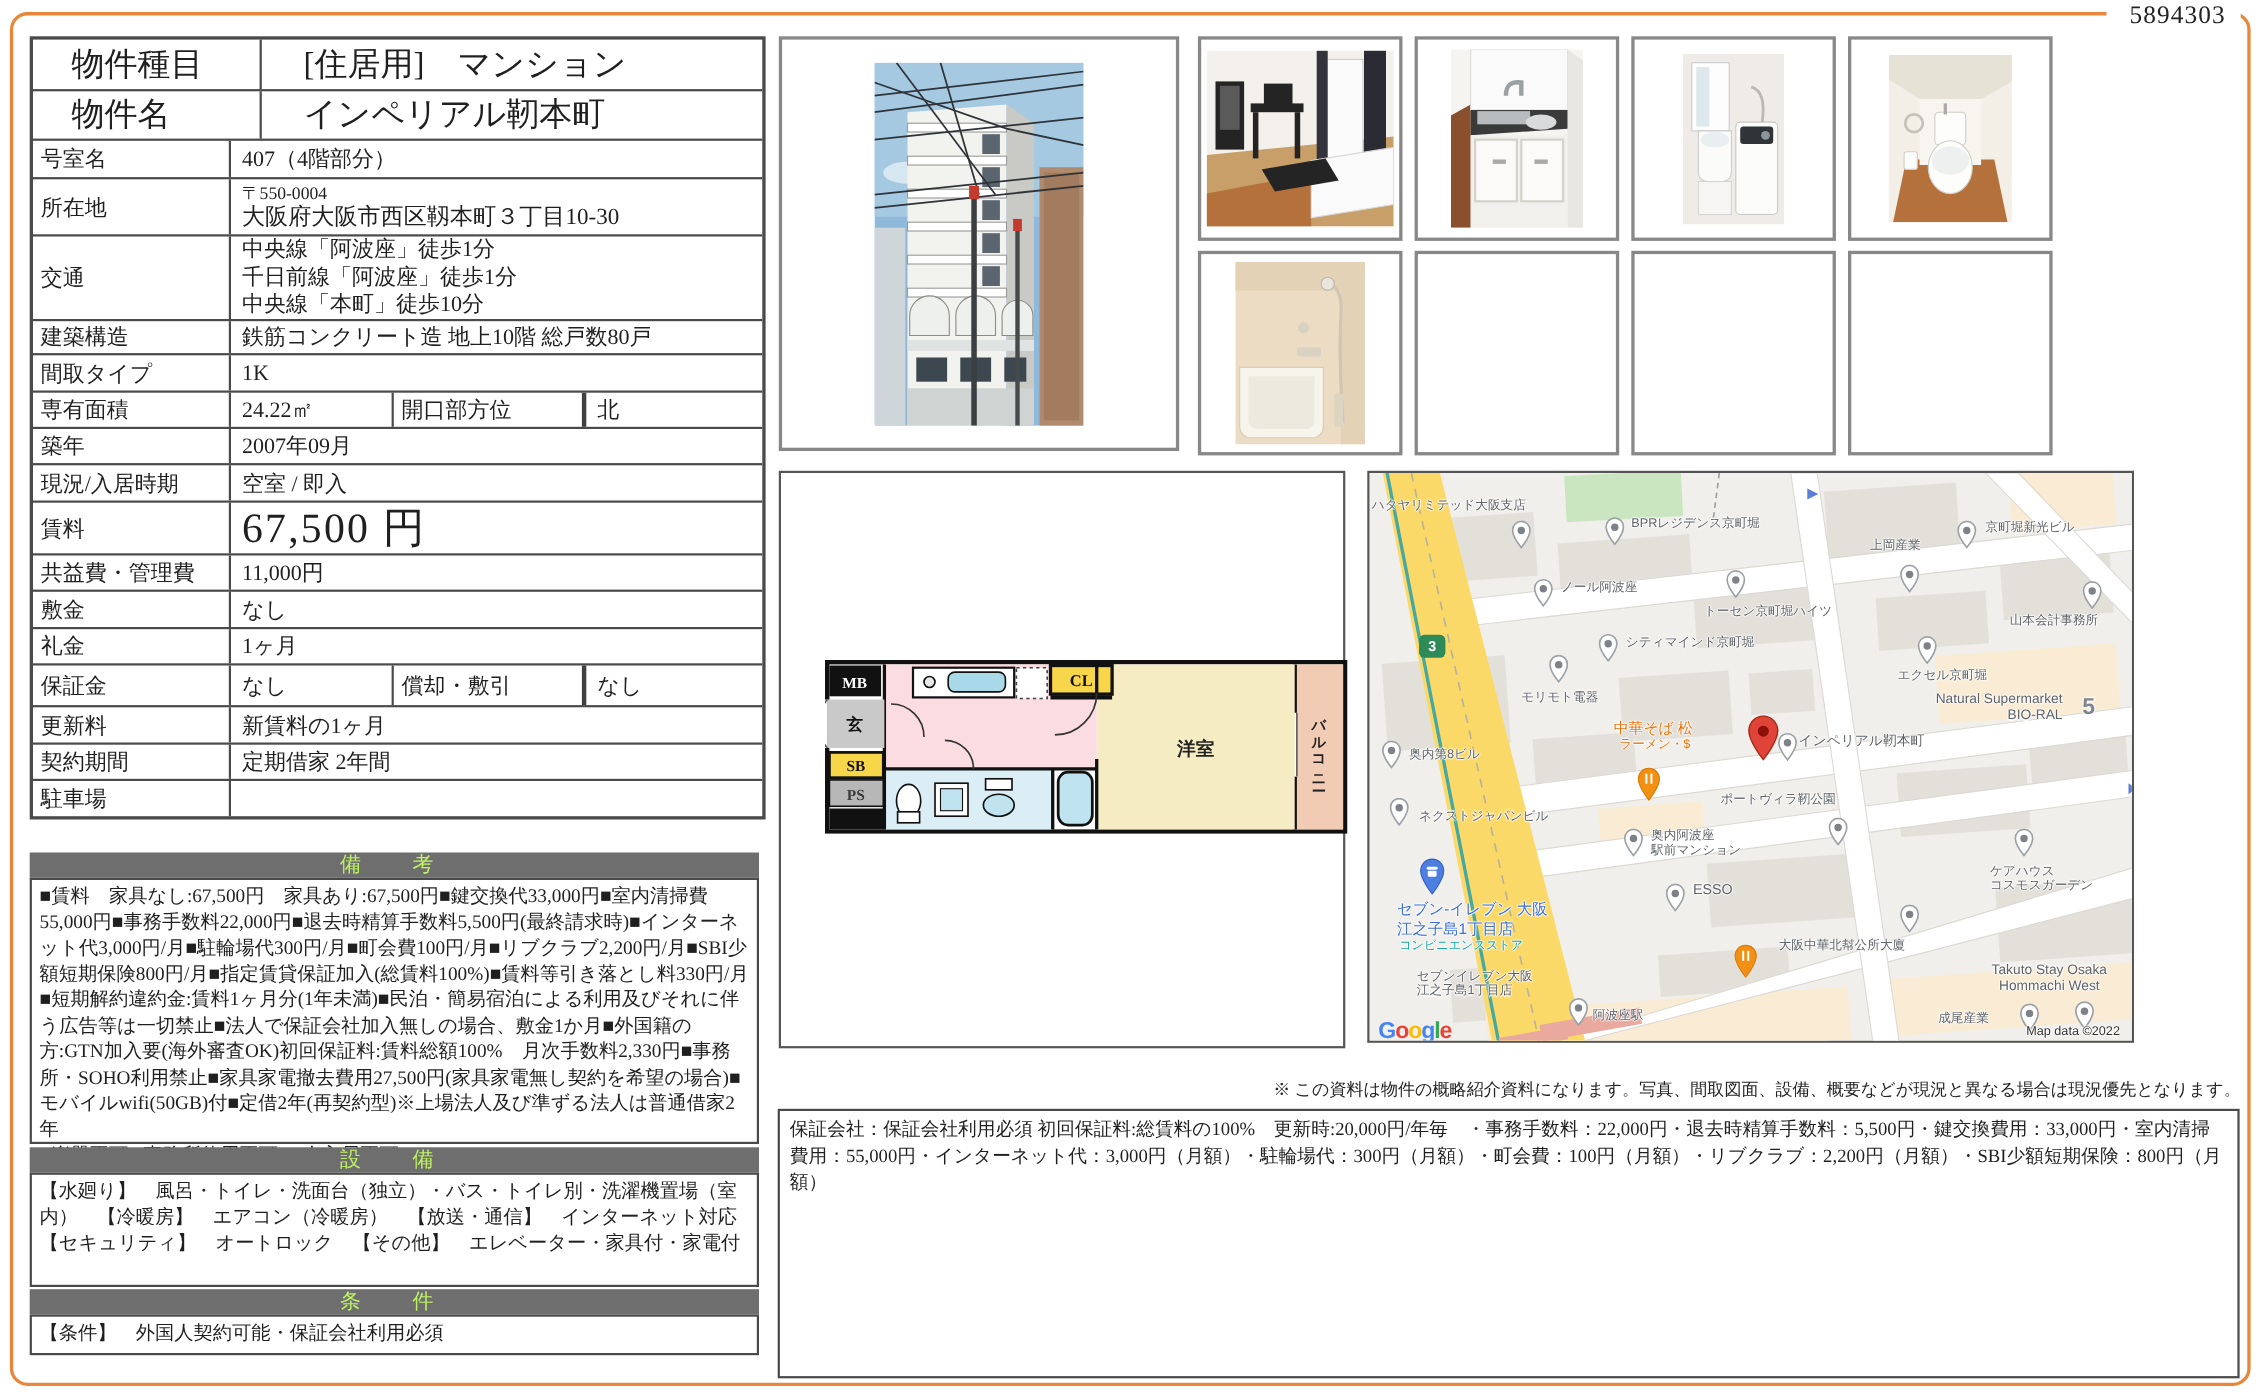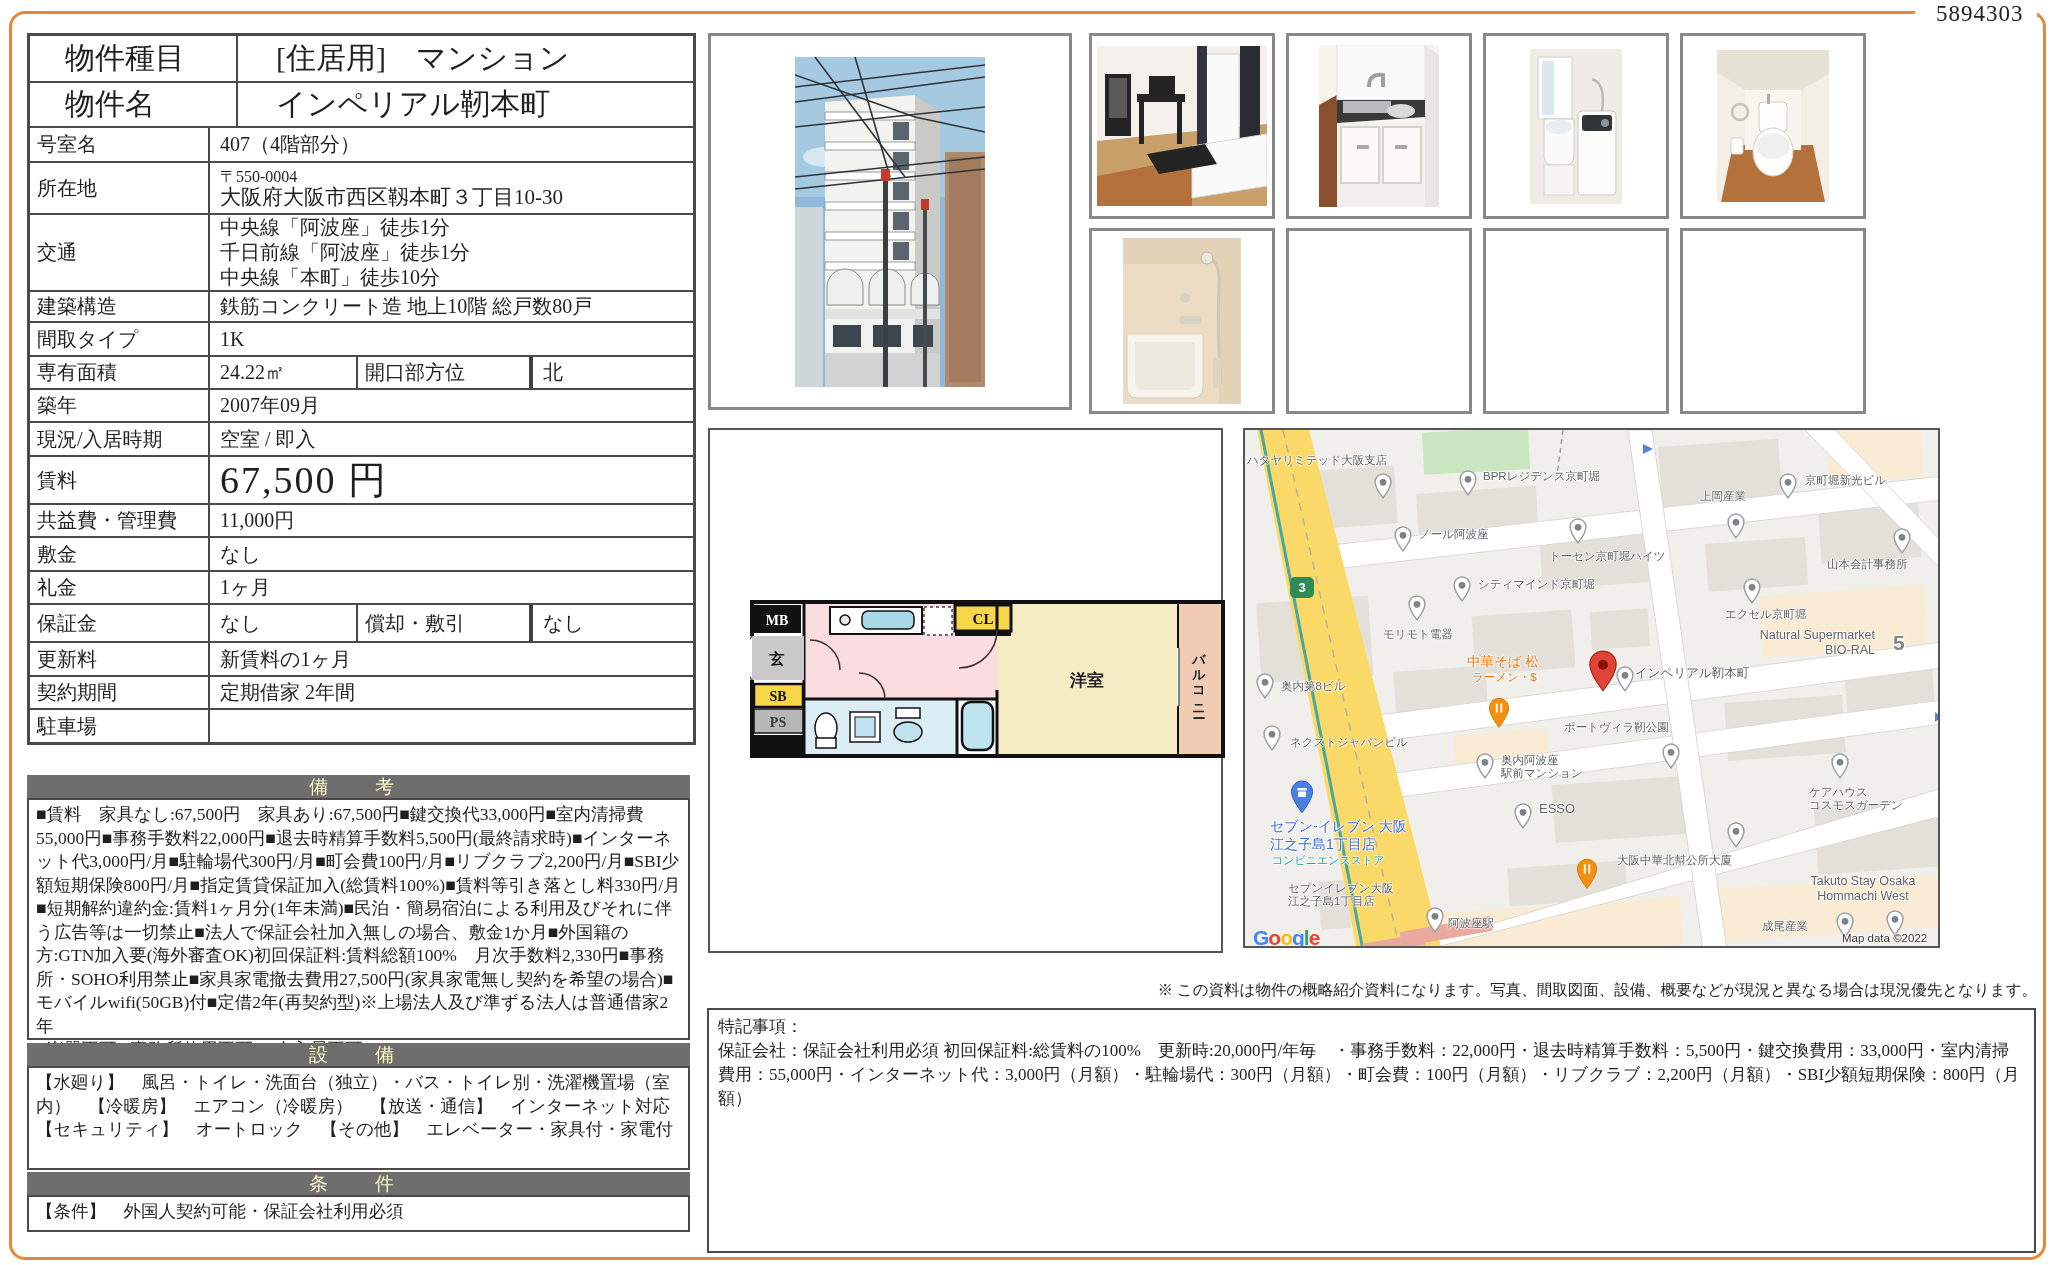--- a/index.html
+++ b/index.html
@@ -21,21 +21,21 @@
   .big .lbl,.big .val{font-size:30px;margin-left:28px;}
   .midlbl{width:177px;flex:none;border-left:2px solid #4a4a4a;border-right:4px solid #404040;
           box-sizing:border-box;padding:1px 7px;font-size:20px;display:flex;align-items:center;}
   .val2{width:146px;flex:none;box-sizing:border-box;}
   .rent{font-size:38px;letter-spacing:2px;}
   .postal{font-size:16px;line-height:17px;}
   .addr{font-size:21px;line-height:24px;}
   .pre{white-space:pre-line;}
   .trans{font-size:20px;line-height:25px;}
   
-  .bar{position:absolute;left:27px;width:663px;height:23px;background:#6e6e6e;color:#fef9c3;
+  .bar{position:absolute;left:27px;width:663px;height:23px;background:#6e6e6e;color:#bef264;
        text-align:center;font-size:19px;line-height:23px;letter-spacing:14px;box-sizing:border-box;}
   .tbox{position:absolute;left:27px;width:663px;border:2px solid #4a4a4a;box-sizing:border-box;
         padding:3px 7px;font-size:17.5px;line-height:23.5px;}
   
   .photobox{position:absolute;border:3px solid #888;background:#fff;box-sizing:border-box;
             display:flex;align-items:center;justify-content:center;}
   
   .panel{position:absolute;border:2px solid #555;background:#fff;box-sizing:border-box;}
   
   .map{position:absolute;left:1243px;top:428px;width:697px;height:520px;border:2px solid #555;
@@ -570,15 +570,14 @@
   <div class="ml" style="left:203px;top:487px">阿波座駅</div>
   <div class="ml dark" style="left:597px;top:502px">Map data ©2022</div>
 
   <div class="glogo" style="left:8px;top:496px">
     <span style="color:#4285F4">G</span><span style="color:#EA4335">o</span><span style="color:#FBBC05">o</span><span style="color:#4285F4">g</span><span style="color:#34A853">l</span><span style="color:#EA4335">e</span>
   </div>
 </div>
 
 <div class="disclaimer">※ この資料は物件の概略紹介資料になります。写真、間取図面、設備、概要などが現況と異なる場合は現況優先となります。</div>
 <div class="special">
-  <div>特記事項：</div>
   <div>保証会社：保証会社利用必須 初回保証料:総賃料の100%　更新時:20,000円/年毎　・事務手数料：22,000円・退去時精算手数料：5,500円・鍵交換費用：33,000円・室内清掃費用：55,000円・インターネット代：3,000円（月額）・駐輪場代：300円（月額）・町会費：100円（月額）・リブクラブ：2,200円（月額）・SBI少額短期保険：800円（月額）</div>
 </div>
 
 </body></html>

